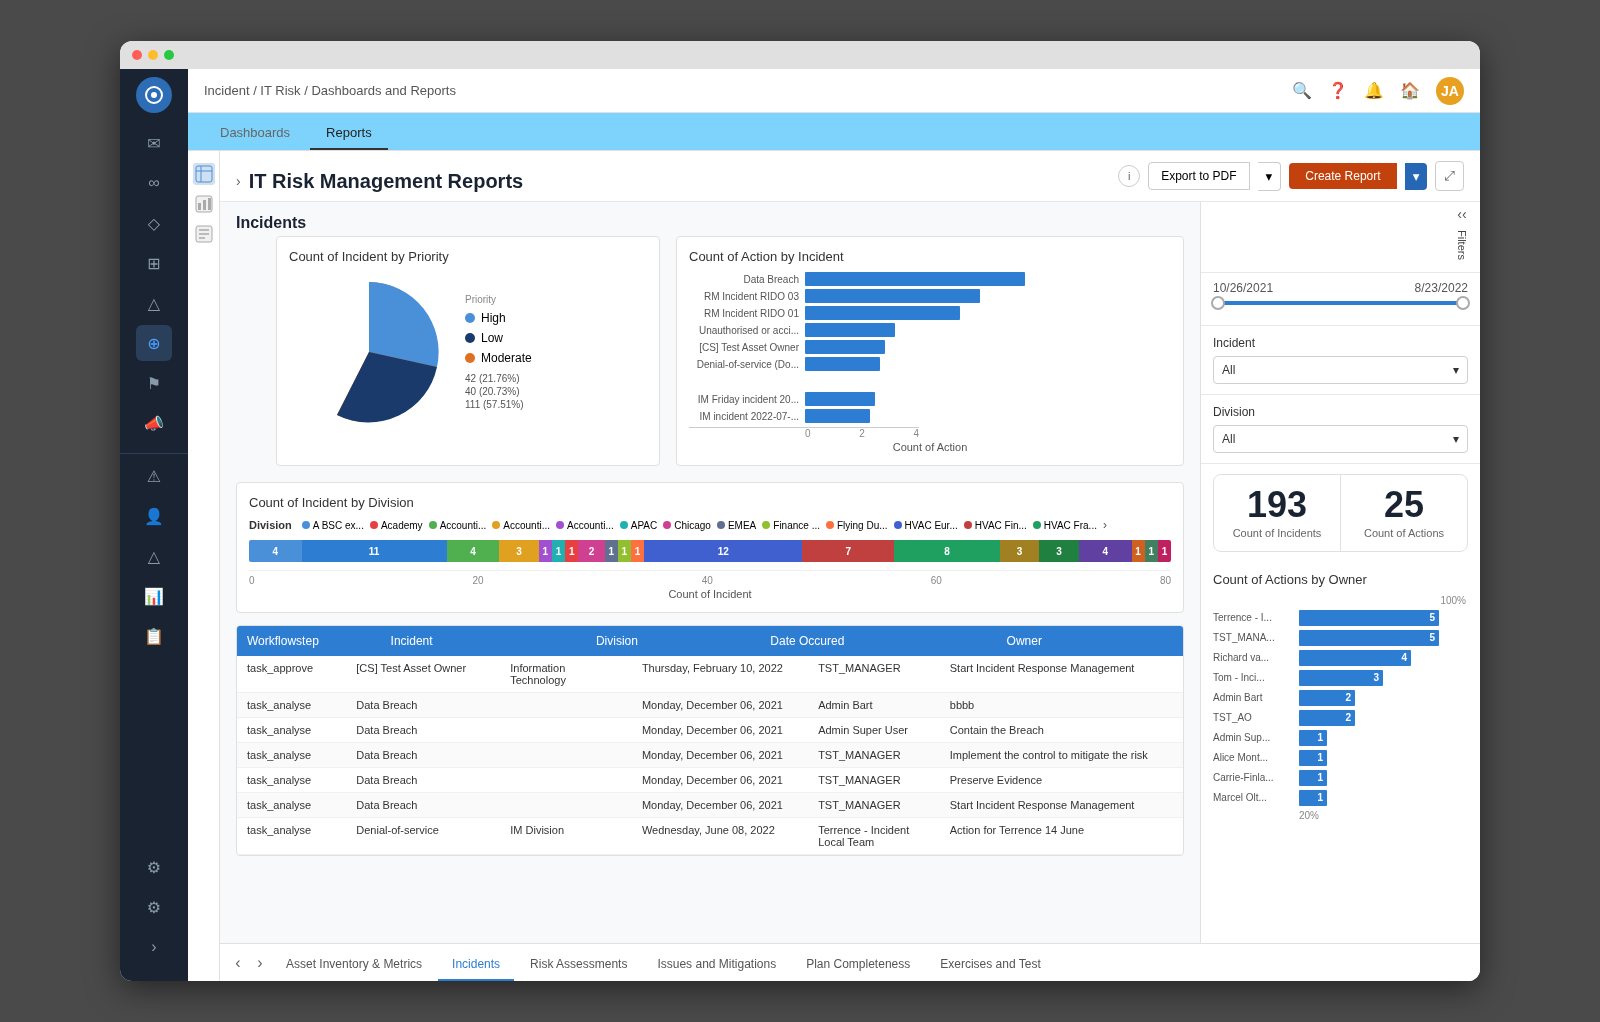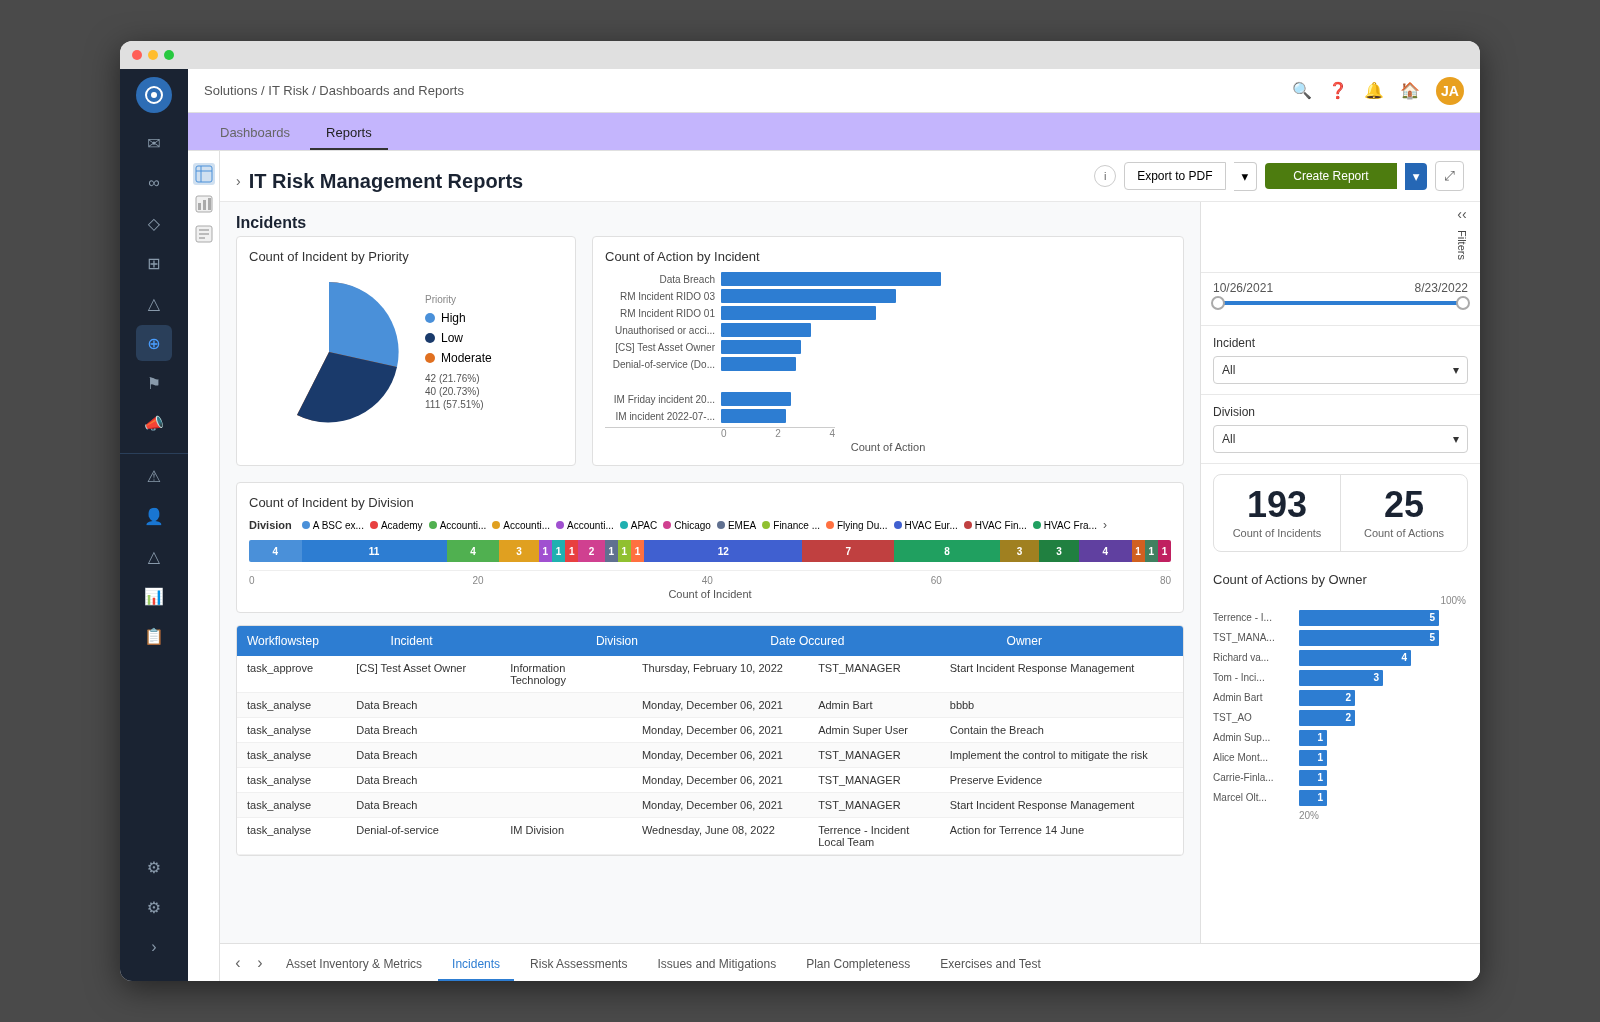--- a/index.html
+++ b/index.html
@@ -15,36 +15,36 @@
     .sidebar-logo { width: 36px; height: 36px; background: #2d6db5; border-radius: 50%; display: flex; align-items: center; justify-content: center; margin-bottom: 8px; }
     .sidebar-icon { width: 36px; height: 36px; display: flex; align-items: center; justify-content: center; border-radius: 6px; cursor: pointer; color: #8899aa; font-size: 16px; }
     .sidebar-icon.active { background: #2a3f5a; color: #4a9eff; }
     .sidebar-bottom { margin-top: auto; padding-bottom: 16px; display: flex; flex-direction: column; align-items: center; gap: 4px; }
     .content-area { flex: 1; display: flex; flex-direction: column; overflow: hidden; background: #f8f9fa; }
     .top-bar { height: 44px; background: white; border-bottom: 1px solid #e0e0e0; display: flex; align-items: center; padding: 0 16px; justify-content: space-between; }
     .breadcrumb { font-size: 13px; color: #555; }
     .top-icons { display: flex; align-items: center; gap: 16px; }
     .top-icon { color: #666; font-size: 16px; cursor: pointer; }
     .user-badge { width: 28px; height: 28px; background: #e8a020; border-radius: 50%; display: flex; align-items: center; justify-content: center; font-size: 14px; font-weight: bold; color: white; }
-    .sub-nav { height: 38px; background: #c4b5fd; border-bottom: 1px solid #e0e0e0; display: flex; align-items: flex-end; padding: 0 16px; gap: 4px; }
+    .sub-nav { height: 38px; background: #7dd3fc; border-bottom: 1px solid #e0e0e0; display: flex; align-items: flex-end; padding: 0 16px; gap: 4px; }
     .nav-tab { padding: 8px 16px; font-size: 13px; color: #666; cursor: pointer; border-bottom: 2px solid transparent; }
     .nav-tab.active { color: #222; border-bottom: 2px solid #333; font-weight: 500; }
     .main-content { display: flex; flex: 1; overflow: hidden; }
     .report-sidebar { width: 32px; background: white; border-right: 1px solid #e0e0e0; display: flex; flex-direction: column; align-items: center; padding-top: 12px; gap: 8px; }
     .rs-icon { width: 22px; height: 22px; display: flex; align-items: center; justify-content: center; cursor: pointer; font-size: 14px; color: #666; }
     .rs-icon.active { background: #d0e0f0; border-radius: 3px; }
     .page-main { flex: 1; overflow-y: auto; padding: 0; display: flex; flex-direction: column; }
     .page-header { background: white; padding: 10px 16px 0; border-bottom: 1px solid #e8e8e8; display: flex; align-items: center; justify-content: space-between; }
     .page-title-row { display: flex; align-items: center; gap: 8px; }
     .expand-icon { color: #666; font-size: 14px; cursor: pointer; }
     .page-title { font-size: 20px; font-weight: 600; color: #1a2332; }
     .header-actions { display: flex; align-items: center; gap: 8px; margin-bottom: 10px; }
     .btn-export { background: white; border: 1px solid #ccc; padding: 6px 12px; font-size: 12px; border-radius: 4px 0 0 4px; cursor: pointer; display: flex; align-items: center; gap: 4px; }
     .btn-export-caret { background: white; border: 1px solid #ccc; border-left: none; padding: 6px 8px; border-radius: 0 4px 4px 0; cursor: pointer; }
-    .btn-create { background: #4d7c0f; color: white; border: none; padding: 6px 28px; font-size: 12px; border-radius: 4px 0 0 4px; cursor: pointer; }
+    .btn-create { background: #c2410c; color: white; border: none; padding: 6px 16px; font-size: 12px; border-radius: 4px 0 0 4px; cursor: pointer; }
     .btn-create-caret { background: #2567b5; color: white; border: none; padding: 6px 8px; border-radius: 0 4px 4px 0; cursor: pointer; }
     .btn-expand { background: white; border: 1px solid #ccc; padding: 6px 8px; border-radius: 4px; cursor: pointer; color: #666; }
     .info-icon { width: 22px; height: 22px; border: 1px solid #ccc; border-radius: 50%; display: flex; align-items: center; justify-content: center; font-size: 11px; color: #666; cursor: pointer; }
     .dashboard-body { display: flex; flex: 1; overflow: hidden; }
     .charts-area { flex: 1; overflow-y: auto; padding: 12px 16px; }
     .section-title { font-size: 16px; font-weight: 600; color: #1a2332; margin-bottom: 4px; }
     .charts-row { display: flex; gap: 16px; margin-bottom: 16px; }
     .chart-card { background: white; border: 1px solid #e0e0e0; border-radius: 4px; padding: 12px; }
     .chart-title { font-size: 13px; font-weight: 500; color: #333; margin-bottom: 8px; }
     .pie-chart-area { display: flex; align-items: center; gap: 16px; }
@@ -143,21 +143,21 @@
       <div class="sidebar-bottom">
         <div class="sidebar-icon">⚙</div>
         <div class="sidebar-icon">⚙</div>
         <div class="sidebar-icon">›</div>
       </div>
     </div>
 
     <div class="content-area">
 
       <div class="top-bar">
-        <div class="breadcrumb">Solutions / IT Risk / Dashboards and Reports</div>
+        <div class="breadcrumb">Incident / IT Risk / Dashboards and Reports</div>
         <div class="top-icons">
           <span class="top-icon">🔍</span>
           <span class="top-icon">❓</span>
           <span class="top-icon">🔔</span>
           <span class="top-icon">🏠</span>
           <div class="user-badge">JA</div>
         </div>
       </div>
 
       <div class="sub-nav">
@@ -214,21 +214,21 @@
             </div>
           </div>
 
           <div class="dashboard-body">
 
             <div class="charts-area">
               <div class="section-title">Incidents</div>
 
               <div class="charts-row">
 
-                <div class="chart-card" style="width:340px;">
+                <div class="chart-card" style="width:384px;margin-left:40px;">
                   <div class="chart-title">Count of Incident by Priority</div>
                   <div class="pie-chart-area">
                     <svg width="160" height="160" viewBox="0 0 160 160">
 
                       <path d="M80,80 L80,10 A70,70 0 1,1 48,143 Z" fill="#e07020"></path>
 
                       <path d="M80,80 L80,10 A70,70 0 0,1 148,95 Z" fill="#4a90d9"></path>
 
                       <path d="M80,80 L148,95 A70,70 0 0,1 48,143 Z" fill="#1a3a6b"></path>
                       <text x="255" y="-30" font-size="10" fill="#555" transform="rotate(0)"></text>

